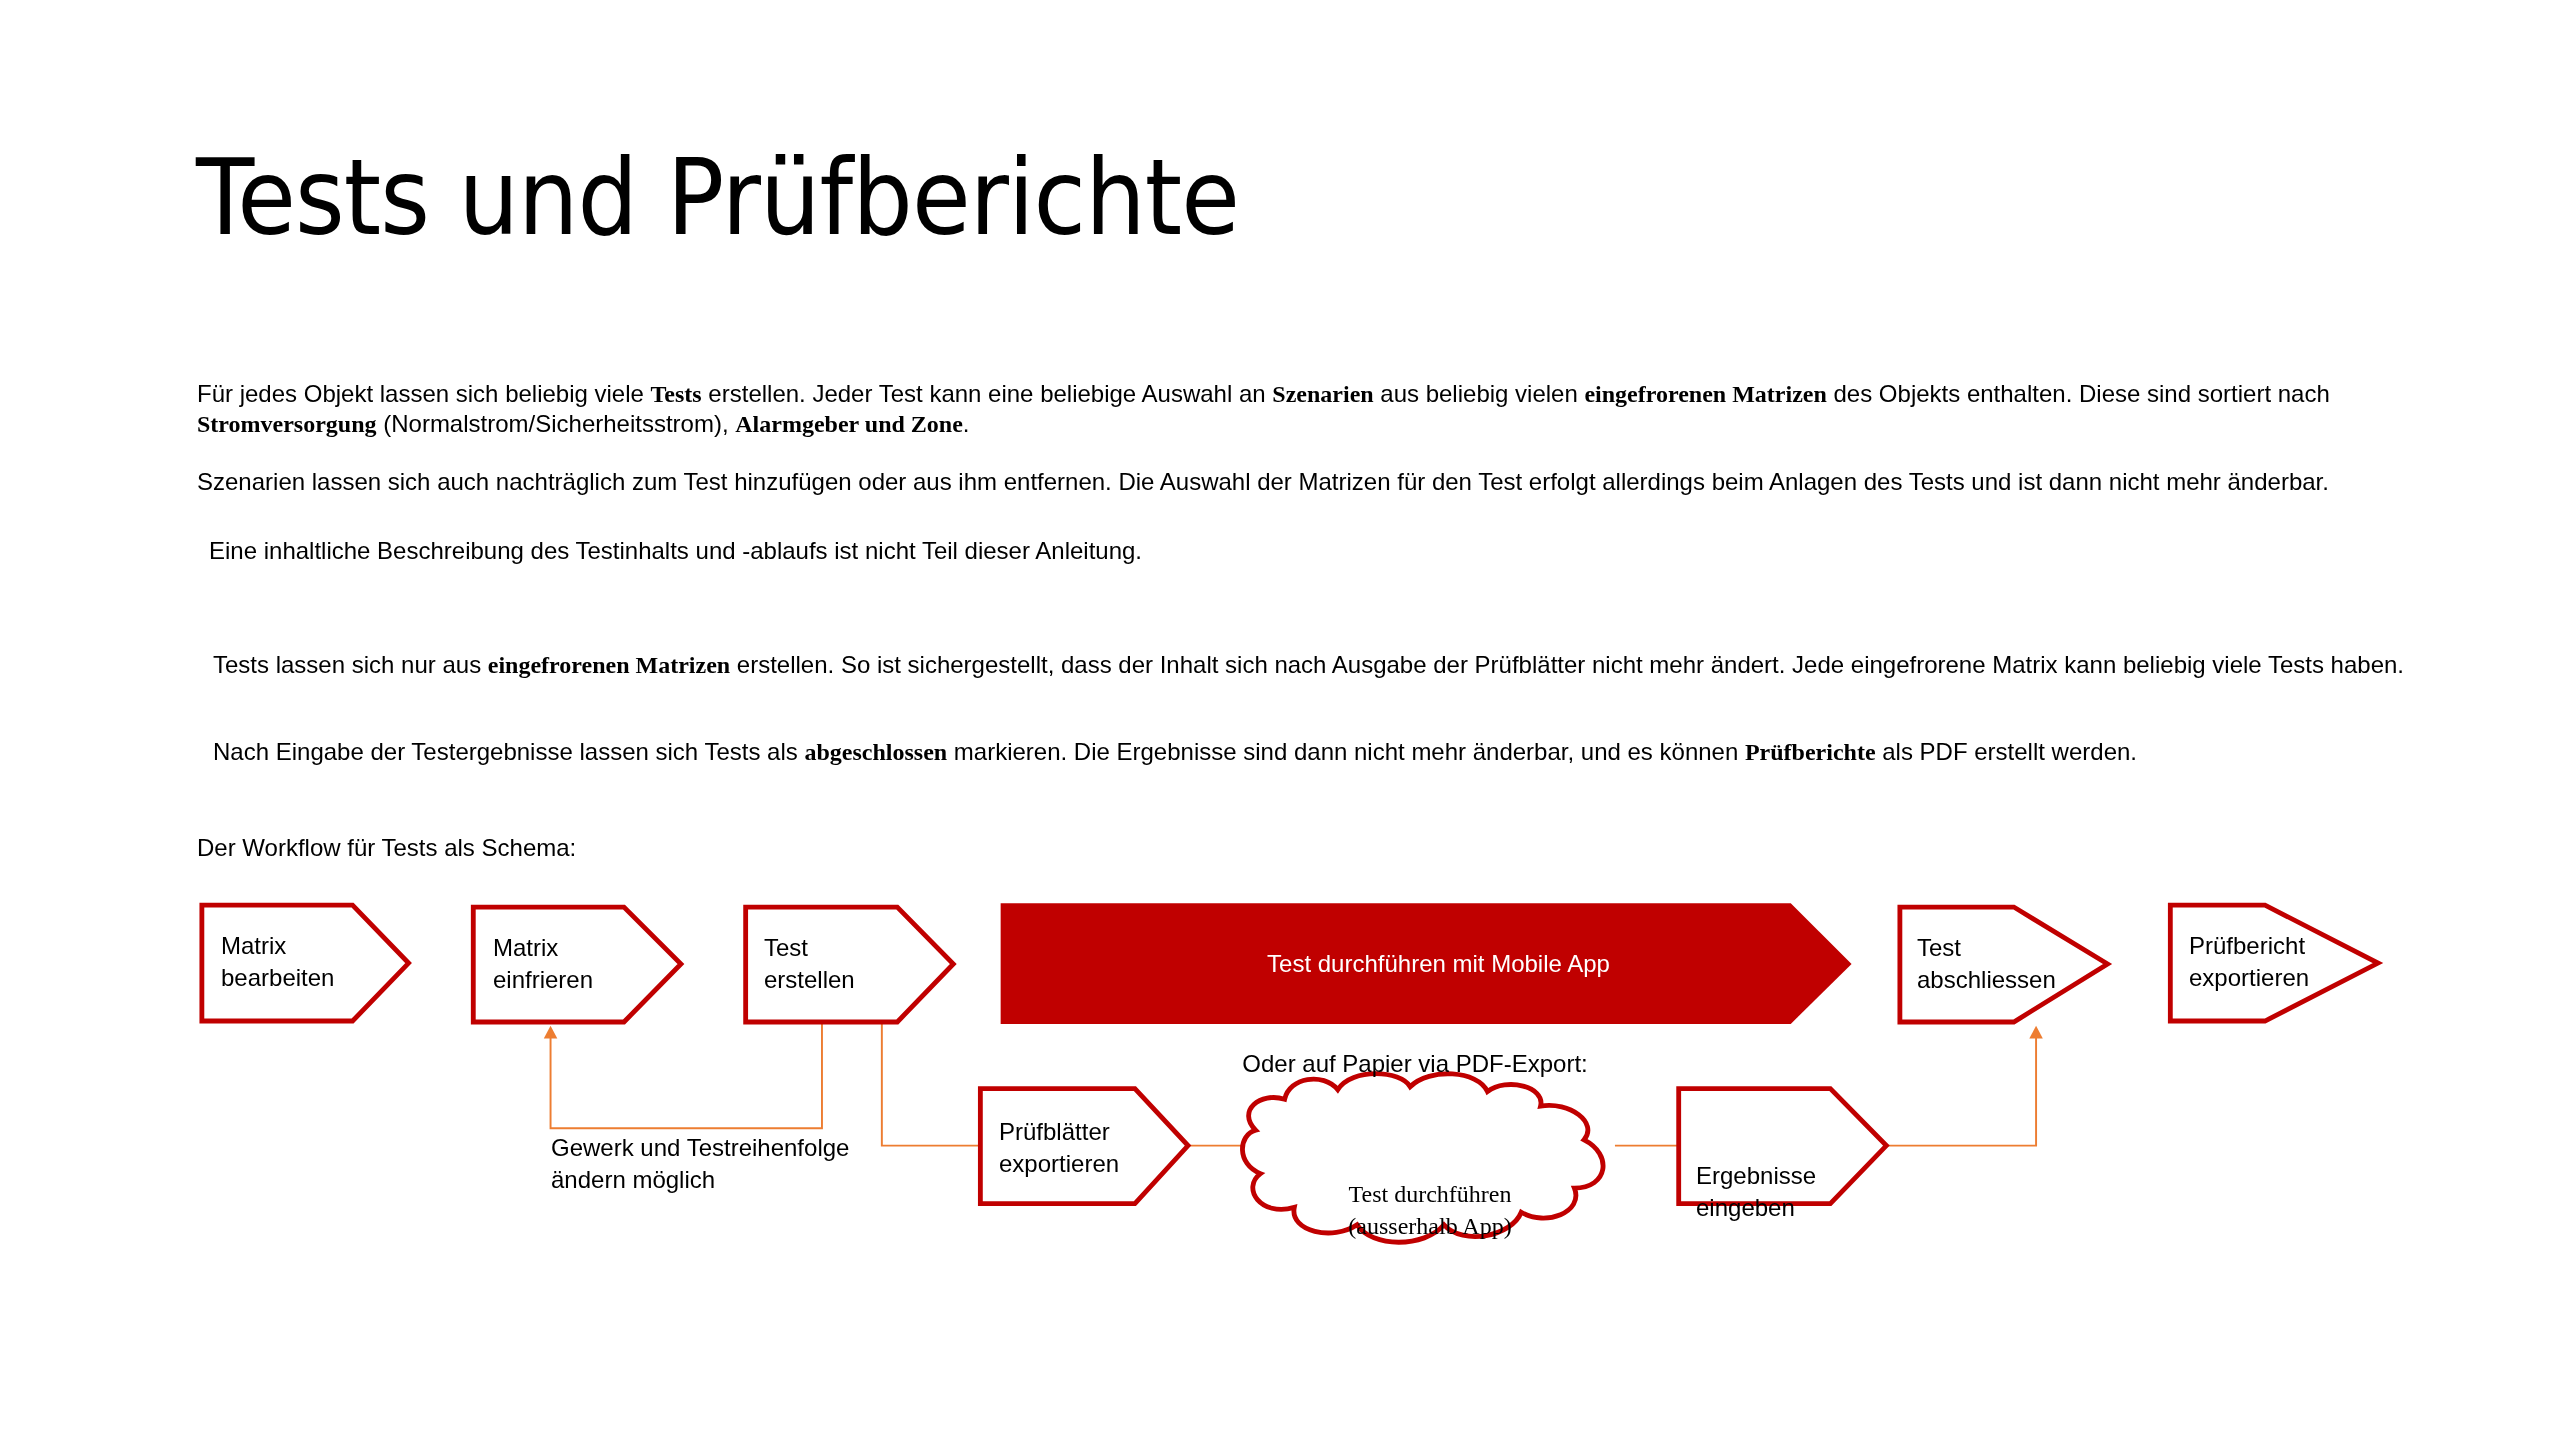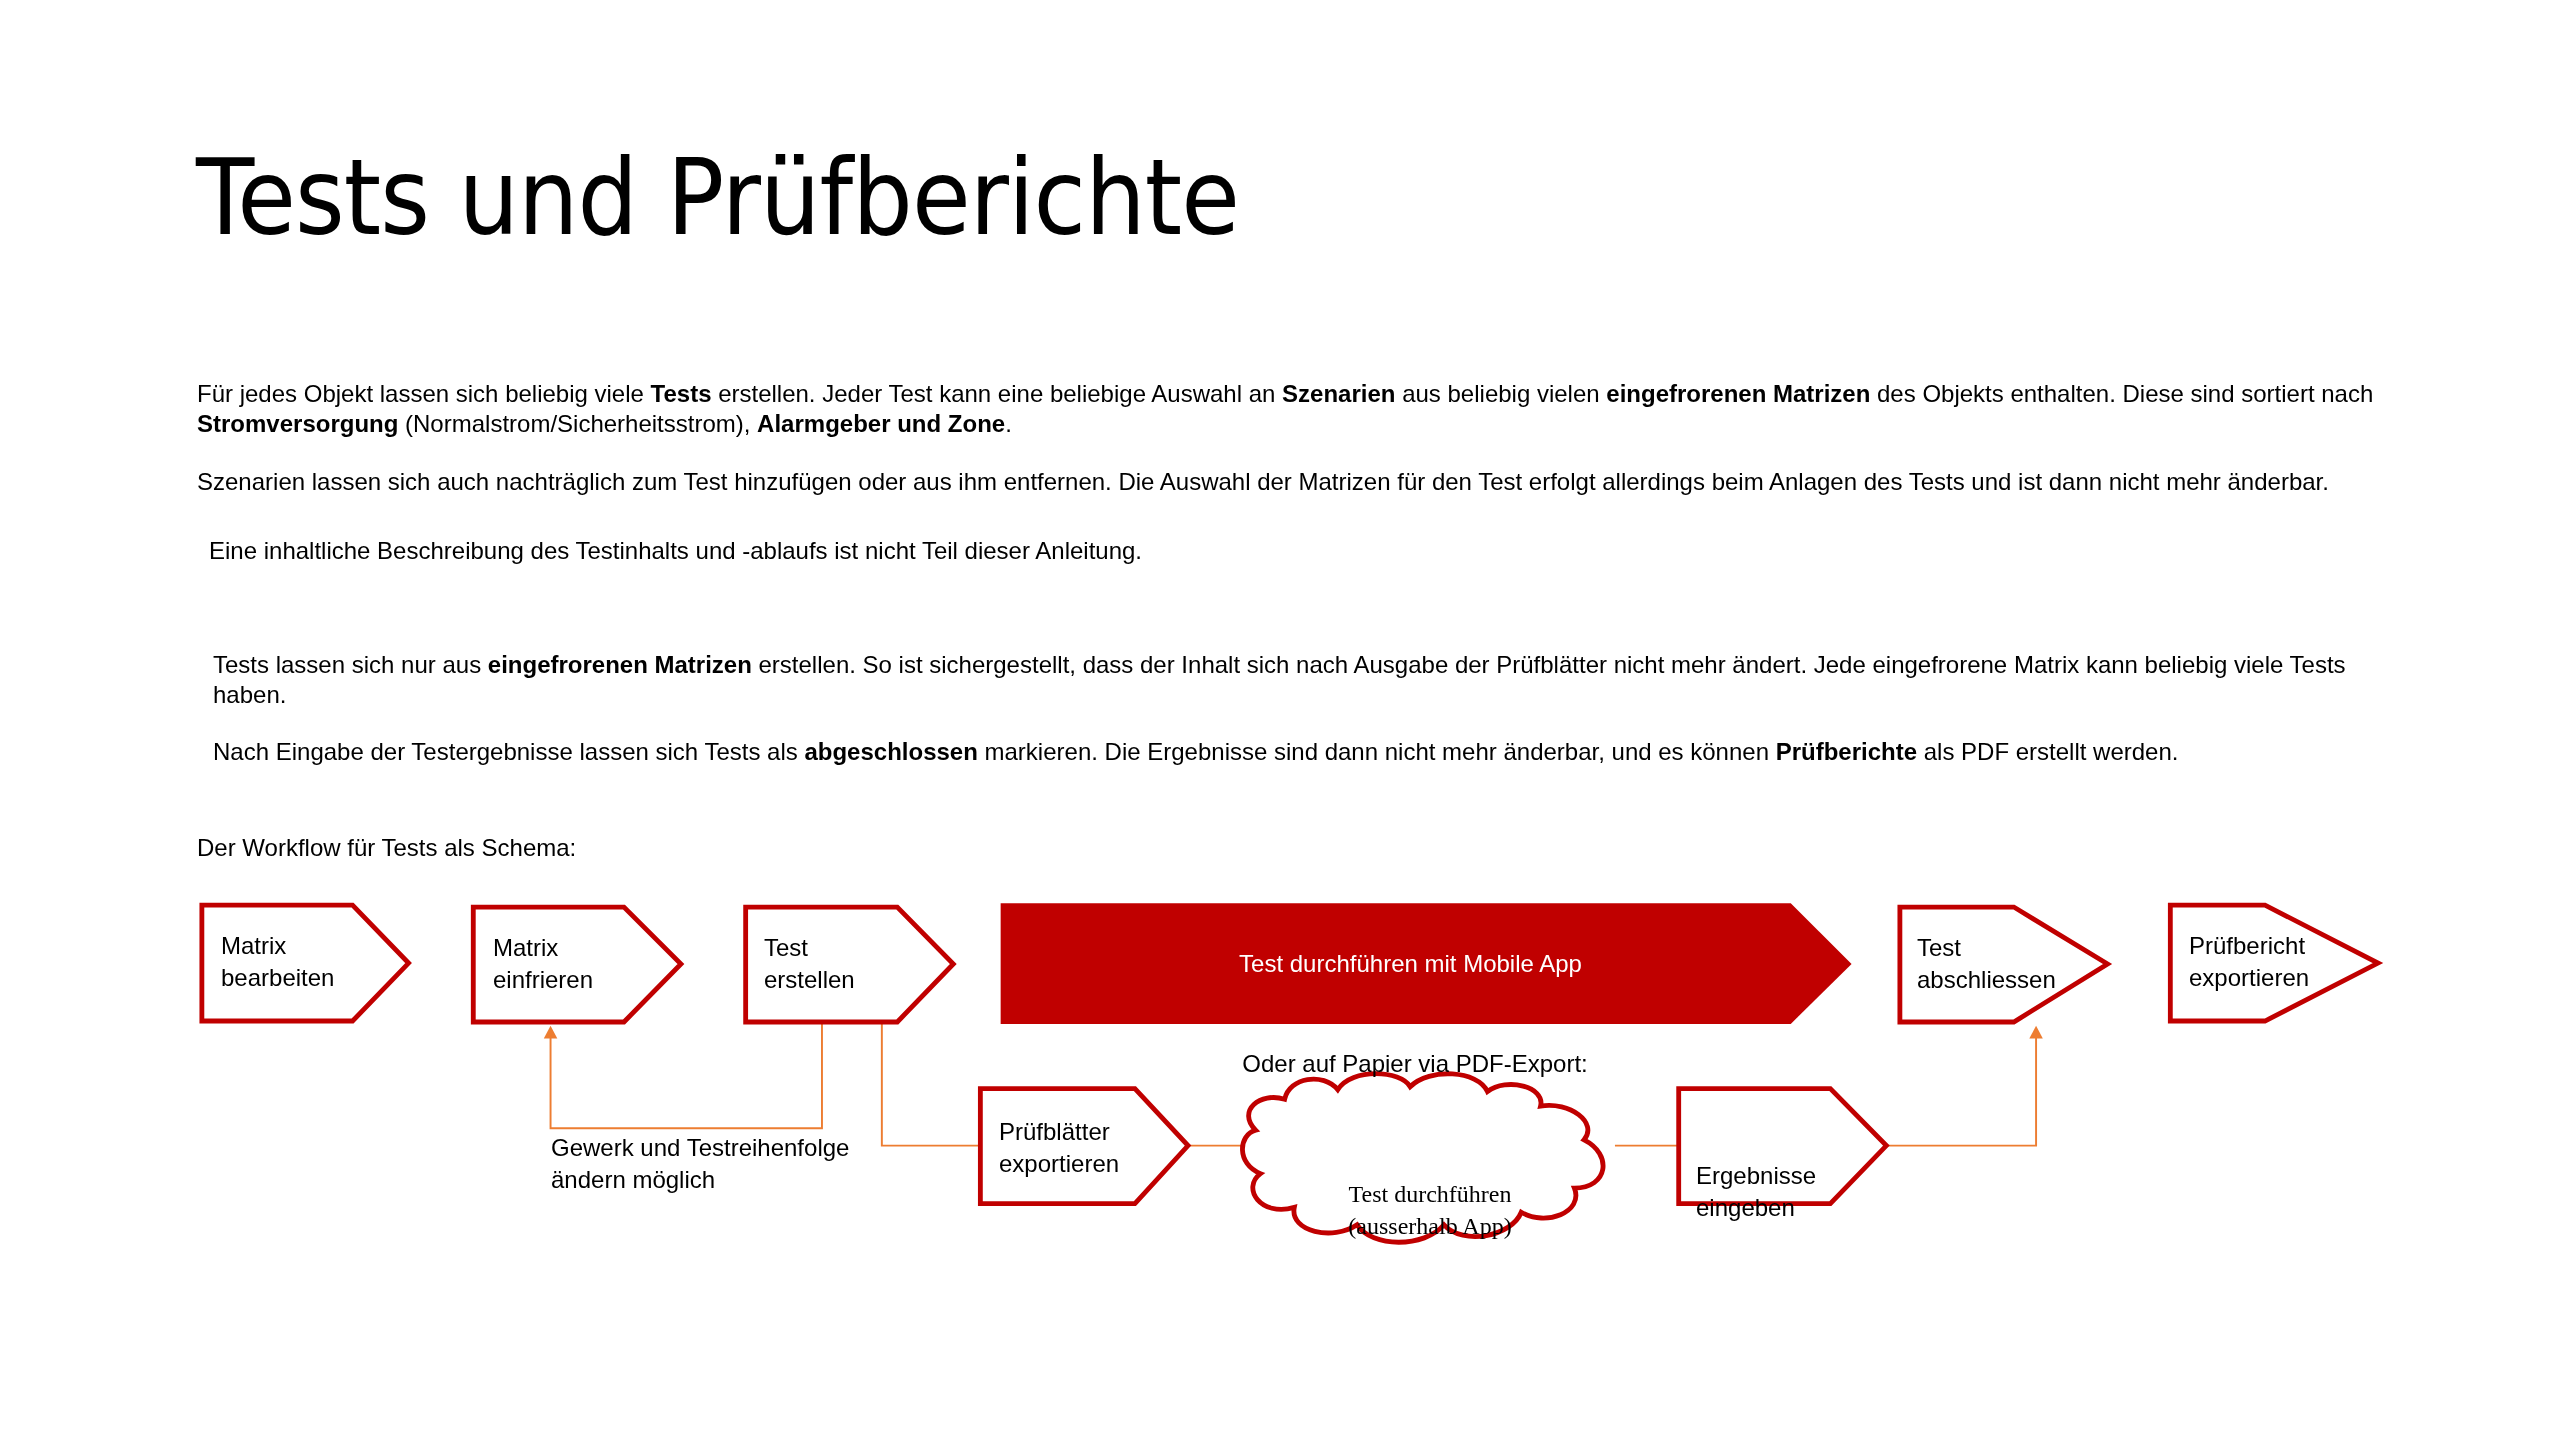--- a/index.html
+++ b/index.html
@@ -2,25 +2,25 @@
 <html><head>
 <meta charset="utf-8">
 <style>
   html, body { margin: 0; padding: 0; background: #ffffff; }
   body { width: 2576px; height: 1449px; position: relative; overflow: hidden;
          font-family: "Liberation Sans", sans-serif; color: #000; }
   .title { position: absolute; left: 196px; top: 145px; font-size: 106px; font-weight: 300;
            letter-spacing: -1px; line-height: 1; font-family: "DejaVu Sans", sans-serif;
            font-weight: normal; transform: scaleX(0.9); transform-origin: left top; }
   .para { position: absolute; left: 197px; width: 2222px; font-size: 24px; line-height: 30px; }
-  .para b { font-weight: bold; }
+  .para b { font-weight: bold; font-family: Liberation Serif, serif; }
   .diagram { position: absolute; left: 0; top: 0; width: 2576px; height: 1449px; }
   .shape-label { position: absolute; font-size: 24px; line-height: 32px; }
   .center-label { text-align: center; }
-  .white { color: #fff; }
+  .white { color: #fff; padding-left: 28px; }
 </style>
 </head>
 <body>
 
 <div class="title">Tests und Prüfberichte</div>
 
 <p class="para" style="top:379px; margin:0;"><span>Für jedes Objekt lassen sich beliebig viele </span><b>Tests</b><span> erstellen. Jeder Test kann eine beliebige Auswahl an </span><b>Szenarien</b><span> aus beliebig vielen </span><b>eingefrorenen Matrizen</b><span> des Objekts enthalten. Diese sind sortiert nach </span><b>Stromversorgung</b><span> (Normalstrom/Sicherheitsstrom), </span><b>Alarmgeber und Zone</b><span>.</span></p>
 <p class="para" style="top:467px; margin:0;"><span>Szenarien lassen sich auch nachträglich zum Test hinzufügen oder aus ihm entfernen. Die Auswahl der Matrizen für den Test erfolgt allerdings beim Anlagen des Tests und ist dann nicht mehr änderbar.</span></p>
 <p class="para" style="top:524px; margin:12px;"><span>Eine inhaltliche Beschreibung des Testinhalts und -ablaufs ist nicht Teil dieser Anleitung.</span></p>
 <p class="para" style="top:634px; margin:16px; width:2202px;"><span>Tests lassen sich nur aus </span><b>eingefrorenen Matrizen</b><span> erstellen. So ist sichergestellt, dass der Inhalt sich nach Ausgabe der Prüfblätter nicht mehr ändert. Jede eingefrorene Matrix kann beliebig viele Tests haben.</span></p>

